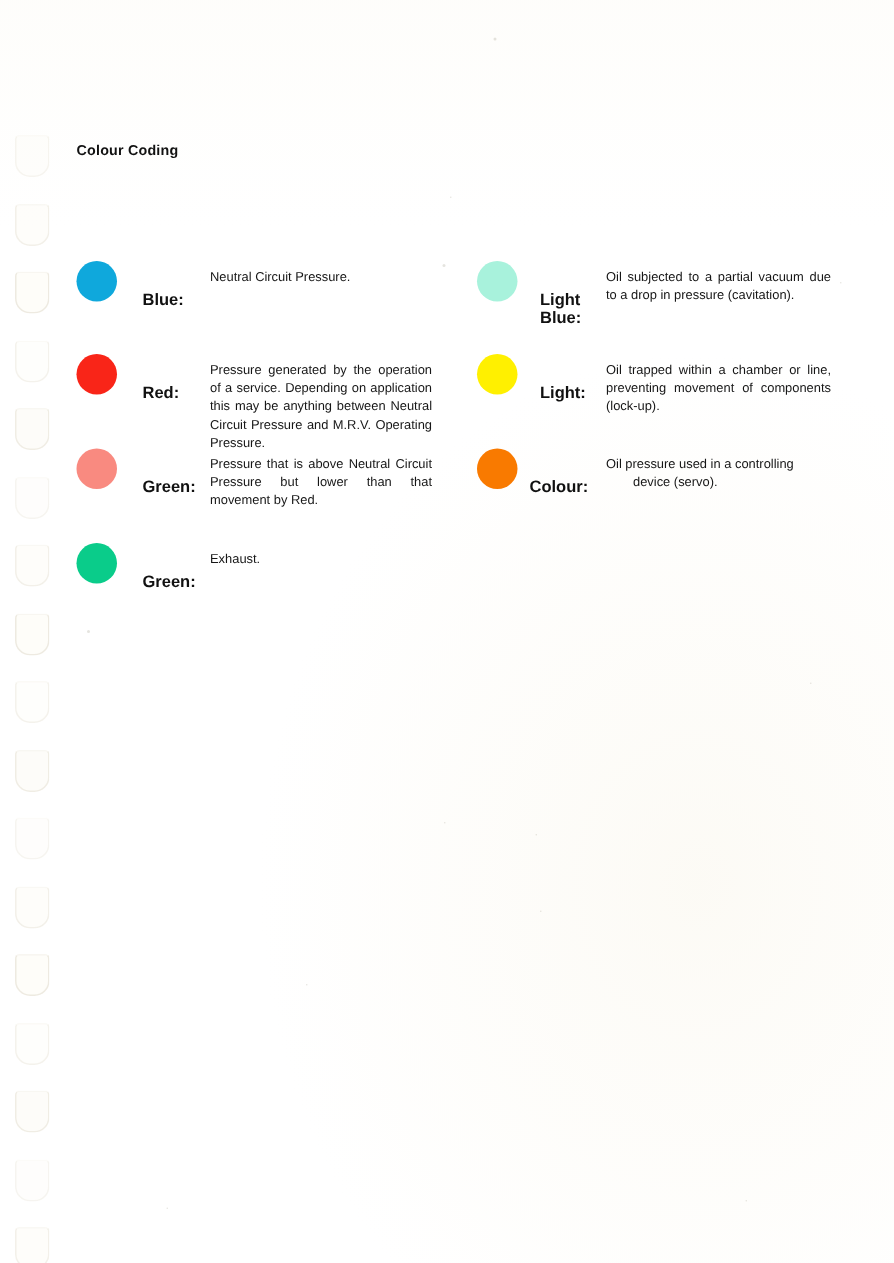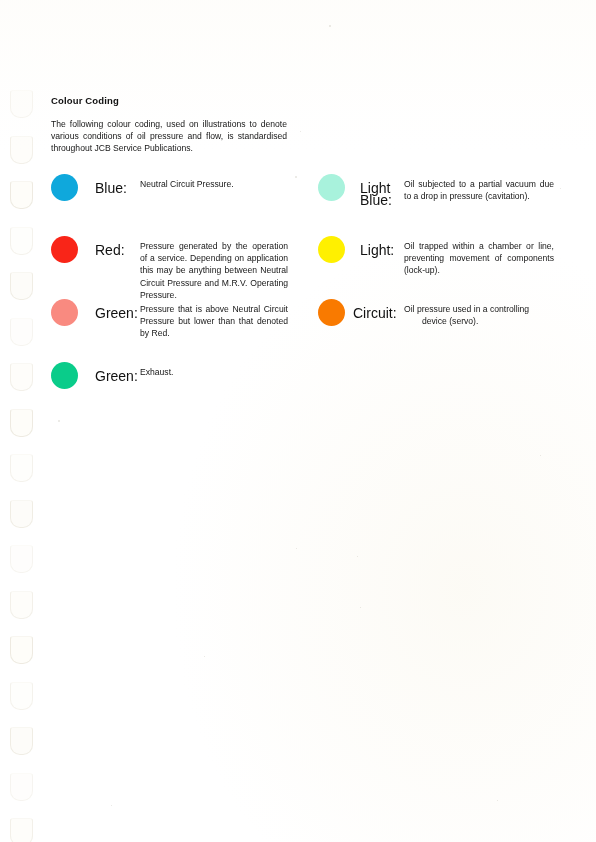--- a/index.html
+++ b/index.html
@@ -105,24 +105,24 @@
     position: absolute;
     left: 11px;
     top: 0;
     width: 27px;
     height: 27px;
     border-radius: 50%;
   }
 
   .legend-label {
     position: absolute;
-    top: 8px;
-    font-size: 14px;
+    top: 20px;
+    font-size: 11px;
     line-height: 12.2px;
-    font-weight: normal;
+    font-weight: bold;
     color: #111111;
     white-space: pre-line;
   }
 
   .legend-desc {
     position: absolute;
     top: 4px;
     font-size: 8.6px;
     line-height: 12.2px;
     text-align: justify;
@@ -174,37 +174,36 @@
       <div class="binder-hole" style="top: 664px; opacity: 0.56;"></div>
       <div class="binder-hole" style="top: 709px; opacity: 0.78;"></div>
       <div class="binder-hole" style="top: 755px; opacity: 0.45;"></div>
       <div class="binder-hole" style="top: 800px; opacity: 0.67;"></div>
     </div>
 
   <div id="content">
 
     <div id="page-title">Colour Coding</div>
 
-    <div id="intro-paragraph">The following colour coding, used on illustrations to denote various conditions of oil pressure and flow, is standardised throughout JCB Service Publications.</div>
 
     <div class="legend-column" id="legend-column-left">
         <div class="legend-row" style="top: 174px;">
           <div class="swatch" style="background: rgb(15, 168, 220);"></div>
           <div class="legend-label">Blue:</div>
           <div class="legend-desc">Neutral Circuit Pressure.</div>
         </div>
         <div class="legend-row" style="top: 236px;">
           <div class="swatch" style="background: rgb(249, 37, 24);"></div>
           <div class="legend-label">Red:</div>
           <div class="legend-desc">Pressure generated by the operation of a service. Depending on application this may be anything between Neutral Circuit Pressure and M.R.V. Operating Pressure.</div>
         </div>
         <div class="legend-row" style="top: 299px;">
           <div class="swatch" style="background: rgb(249, 138, 128);"></div>
           <div class="legend-label">Green:</div>
-          <div class="legend-desc">Pressure that is above Neutral Circuit Pressure but lower than that denoted by Red.</div>
+          <div class="legend-desc">Pressure that is above Neutral Circuit Pressure but lower than that movement by Red.</div>
         </div>
         <div class="legend-row" style="top: 362px;">
           <div class="swatch" style="background: rgb(10, 204, 138);"></div>
           <div class="legend-label">Green:</div>
           <div class="legend-desc">Exhaust.</div>
         </div>
       </div>
 
     <div class="legend-column" id="legend-column-right">
         <div class="legend-row" style="top: 174px;">
@@ -213,21 +212,21 @@
 Blue:</div>
           <div class="legend-desc">Oil subjected to a partial vacuum due to a drop in pressure (cavitation).</div>
         </div>
         <div class="legend-row" style="top: 236px;">
           <div class="swatch" style="background: rgb(255, 240, 0);"></div>
           <div class="legend-label">Light:</div>
           <div class="legend-desc">Oil trapped within a chamber or line, preventing movement of components (lock-up).</div>
         </div>
         <div class="legend-row row-orange" style="top: 299px;">
           <div class="swatch" style="background: rgb(249, 122, 0);"></div>
-          <div class="legend-label">Circuit:</div>
+          <div class="legend-label">Colour:</div>
           <div class="legend-desc"><span>Oil pressure used in a controlling</span><span class="indented">device (servo).</span></div>
         </div>
       </div>
 
   </div>
 <div class="speck" style="left: 329px; top: 25px; width: 2px; height: 2px;"></div>
     <div class="speck" style="left: 300px; top: 131px; width: 1px; height: 1px;"></div>
     <div class="speck" style="left: 295px; top: 176px; width: 2px; height: 2px;"></div>
     <div class="speck" style="left: 560px; top: 188px; width: 1px; height: 1px;"></div>
     <div class="speck" style="left: 58px; top: 420px; width: 2px; height: 2px;"></div>

